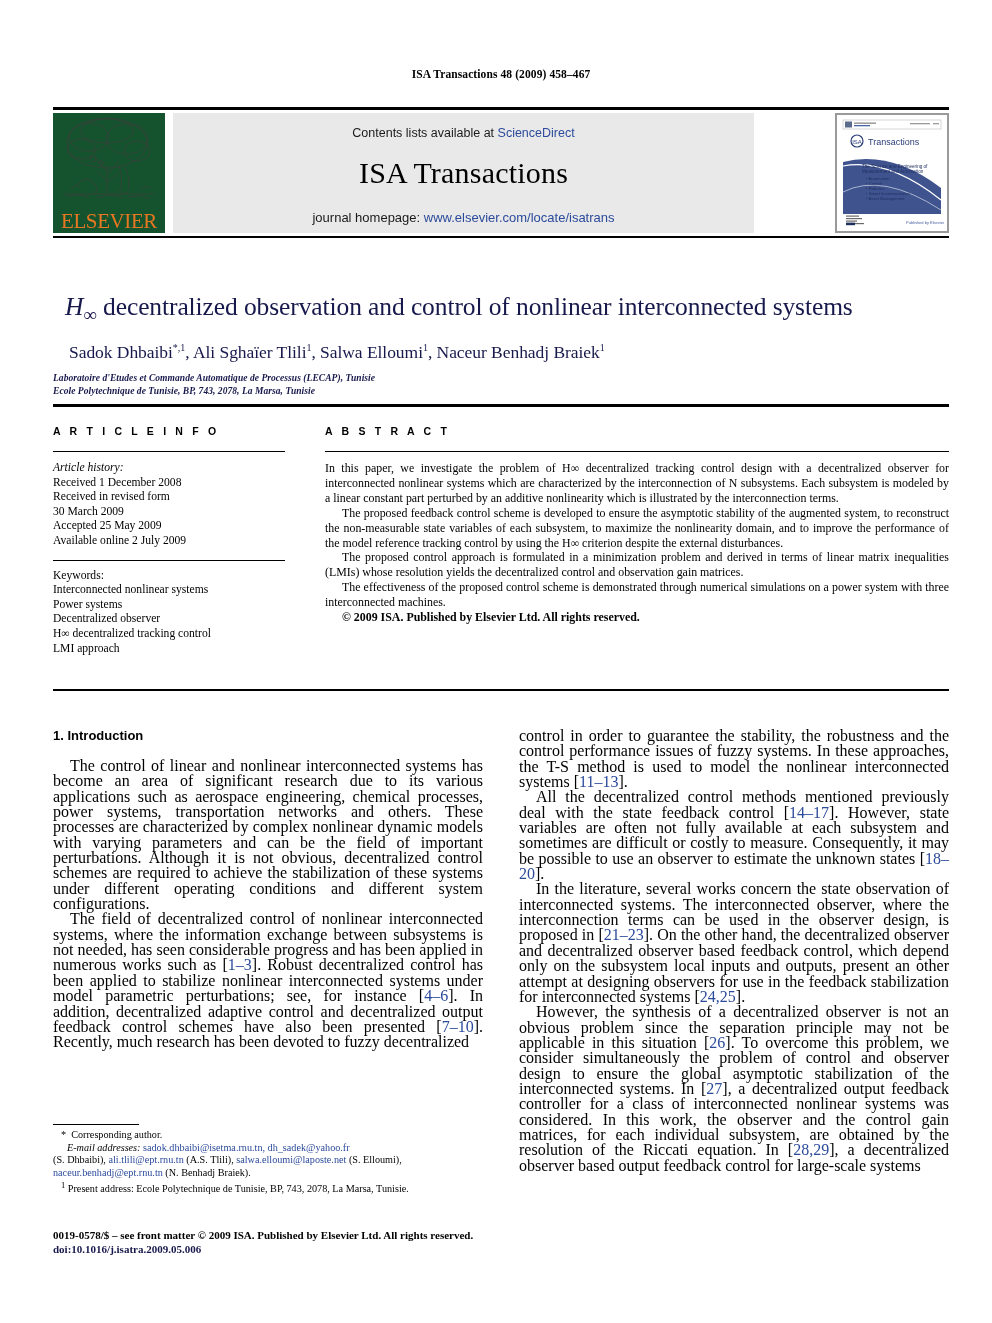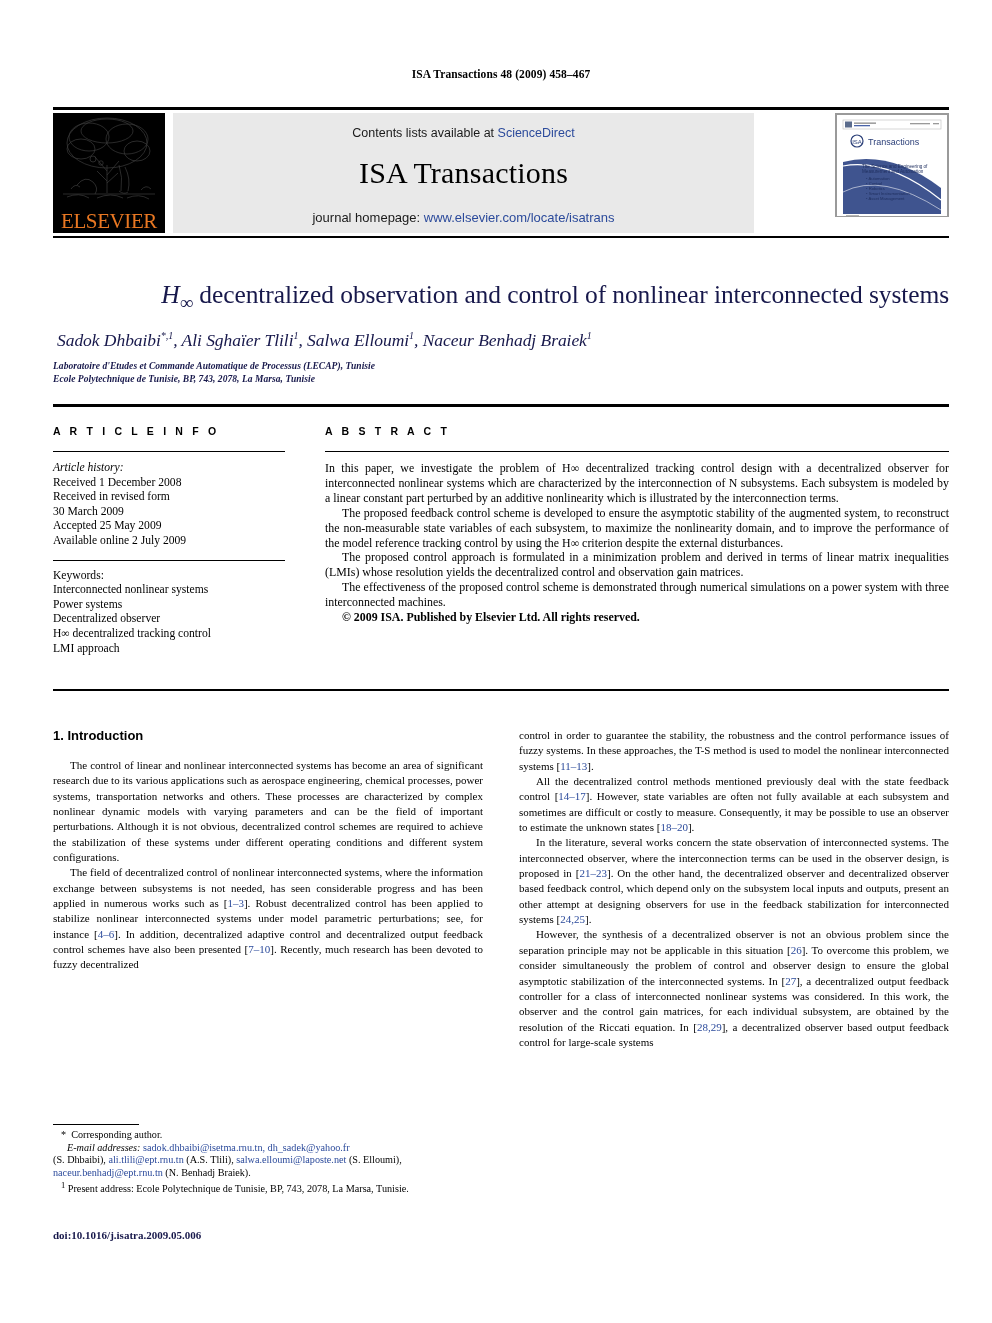--- a/index.html
+++ b/index.html
@@ -38,21 +38,21 @@
     left: 48px; top: 107px;
     width: 896px; height: 126px;
   }
   .masthead .rule-top {
     position: absolute; left: 0; top: 0;
     width: 896px; height: 3px; background: #000;
   }
   .logo-box {
     position: absolute; left: 0; top: 6px;
     width: 112px; height: 120px;
-    background: #000000;
+    background: #14532d;
     overflow: hidden;
   }
   .logo-tree {
     position: absolute; left: 4px; top: 0;
     width: 104px; height: 92px;
   }
   .elsevier-word {
     position: absolute;
     left: 0; bottom: 1px; width: 112px;
     text-align: center;
@@ -87,51 +87,49 @@
     margin: 0; padding-top: 20px;
     font-family: "Liberation Sans", sans-serif;
     font-size: 13px;
     color: #1a1a1a;
   }
   .homepage-link { color: #2b4a9b; }
 
   .cover-box {
     position: absolute;
     left: 782px; top: 6px;
-    width: 114px; height: 104px;
+    width: 114px; height: 120px;
     border: 1px solid #9a9a9a;
     background: #fdfdfd;
     overflow: hidden;
   }
   .masthead .rule-bot {
     position: absolute; left: 0; top: 129px;
     width: 896px; height: 2px; background: #000;
   }
 
   
   .titleblock { position: absolute; left: 48px; top: 280px; width: 896px; }
   .art-title {
-    margin: 0;
+    margin: 12px;
     font-family: "Liberation Serif", serif;
     font-weight: normal;
     font-size: 25.5px;
     line-height: 30px;
     color: #17184B;
     letter-spacing: -0.1px;
-    text-align: right;
   }
   .art-title .Hsym { font-style: italic; }
   .art-title .inf { font-size: 19px; }
   .authors {
-    margin: 12px 0 0 4px;
+    margin: 12px 0 0 16px;
     font-family: "Liberation Serif", serif;
     font-size: 17.5px;
     color: #17184B;
     letter-spacing: -0.05px;
-    font-style: italic;
   }
   .authors sup { font-size: 10px; vertical-align: super; }
   .affil {
     margin: 9px 0 0 0;
     font-family: "Liberation Serif", serif;
     font-style: italic;
     font-weight: bold;
     font-size: 9.5px;
     line-height: 13px;
     color: #17184B;
@@ -184,21 +182,21 @@
   .bcol.left  { position: absolute; left: 0;   top: 0; }
   .bcol.right { position: absolute; left: 466px; top: 0; }
   h2.intro {
     margin: 0 0 15px 0;
     font-family: "Liberation Sans", sans-serif;
     font-weight: bold;
     font-size: 13px;
   }
   .bcol p {
     margin: 0;
-    font-size: 11px;
+    font-size: 16px;
     line-height: 15.35px;
     text-align: justify;
     text-indent: 17px;
     hyphens: manual;
   }
   .bcol p.noind { text-indent: 0; }
   .ref { color: #2b4a9b; }
 
   
   .fnrule {
@@ -378,16 +376,17 @@
   <div class="fnrule"></div>
   <div class="footnotes">
     <p class="fn-star"><span>*</span>&nbsp;&nbsp;<span>Corresponding author.</span></p>
     <p class="fn-em"><span class="ital">E-mail addresses:</span><span class="mail"> sadok.dhbaibi@isetma.rnu.tn, dh_sadek@yahoo.fr</span></p>
     <p><span>(S. Dhbaibi), </span><span class="mail">ali.tlili@ept.rnu.tn</span><span> (A.S. Tlili), </span><span class="mail">salwa.elloumi@laposte.net</span><span> (S. Elloumi),</span></p>
     <p><span class="mail">naceur.benhadj@ept.rnu.tn</span><span> (N. Benhadj Braiek).</span></p>
     <p class="fn-num"><sup>1</sup>&nbsp;<span>Present address: Ecole Polytechnique de Tunisie, BP, 743, 2078, La Marsa, Tunisie.</span></p>
   </div>
 
   <div class="imprint">
+    <div>0019-0578/$ – see front matter © 2009 ISA. Published by Elsevier Ltd. All rights reserved.</div>
     <div class="doi">doi:10.1016/j.isatra.2009.05.006</div>
   </div>
 
 </div>
 
 </body></html>

